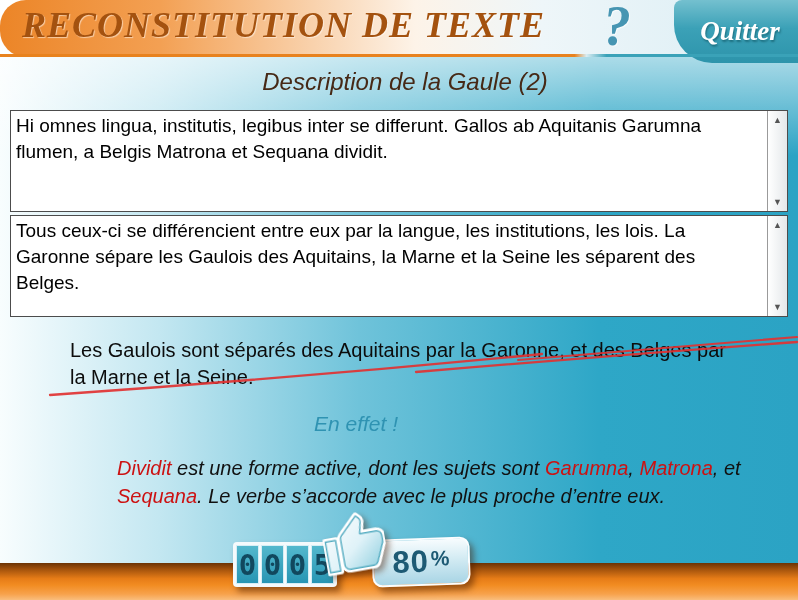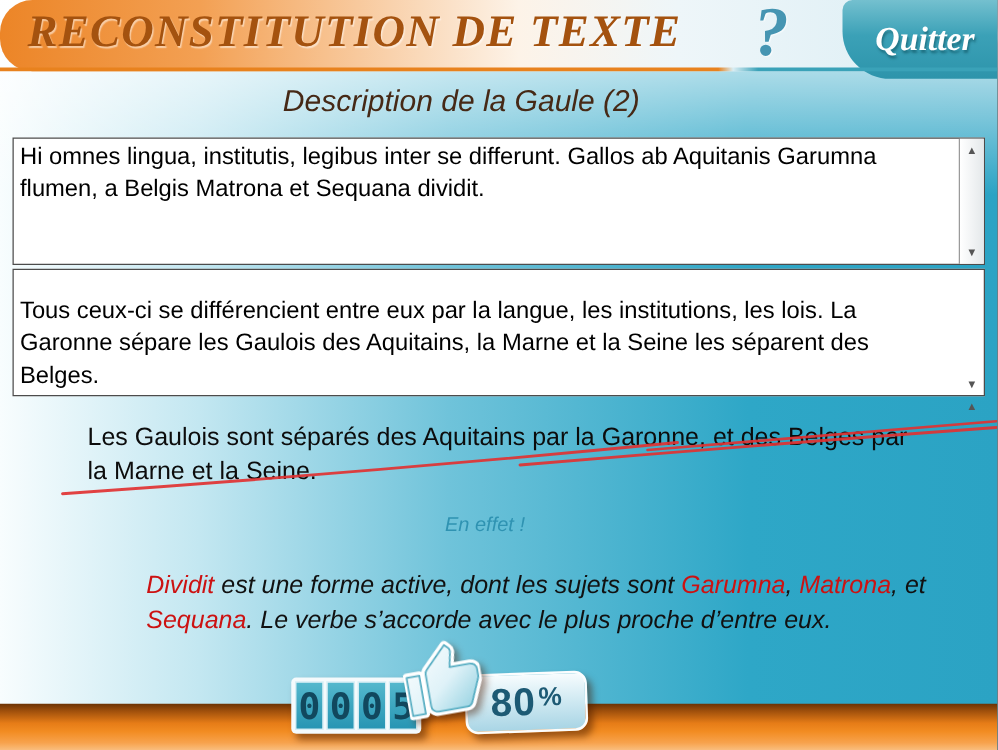--- a/index.html
+++ b/index.html
@@ -39,30 +39,30 @@
     border-radius:8px 0 0 38px;
     background:linear-gradient(to bottom,#74c0cf 0%,#3ba1b7 45%,#2d94ab 100%);
     color:#ffffff;font-family:"Liberation Serif",serif;font-style:italic;font-weight:bold;
     font-size:27px;text-shadow:1px 2px 2px rgba(0,60,70,0.45);
     padding-left:14px;
   }
 
   
   .subtitle{
     position:absolute;top:68px;left:0;width:738px;text-align:center;
-    font-style:italic;font-size:24px;color:#462916;
+    font-style:italic;font-size:24px;color:#462916;padding-left:36px;
   }
 
   
   .textbox{
     position:absolute;left:10px;width:776px;height:100px;
     background:#ffffff;border:1px solid #4c4c4c;display:flex;gap:11px;
   }
   .textbox.first{top:110px;}
-  .textbox.second{top:215px;align-items:flex-end;}
+  .textbox.second{top:215px;}
   .textbox-text{
     flex:1;padding:2px 4px 2px 5px;font-size:19px;line-height:26px;color:#000;
     overflow:hidden;
   }
   .scrollcol{
     position:relative;width:19px;border-left:1px solid #9a9a9a;
     background:linear-gradient(to right,#ffffff,#e4e8ea);
   }
   .scroll-arrow{
     position:absolute;left:0;width:100%;text-align:center;
@@ -74,21 +74,21 @@
   
   .crossed{
     position:absolute;left:70px;top:337px;width:665px;
     font-size:20px;line-height:27px;color:#0c0c0c;
   }
   .strike-svg{position:absolute;left:40px;top:332px;pointer-events:none;}
 
   
   .feedback{
     position:absolute;top:412px;left:0;width:712px;text-align:center;
-    font-style:italic;font-size:16px;color:#2f93b2;padding-left:32px;
+    font-style:italic;font-size:21px;color:#2f93b2;
   }
 
   
   .explanation{
     position:absolute;left:70px;top:454px;width:690px;
     font-style:italic;font-size:20px;line-height:28px;margin-left:47px;
   }
   .seg-red{color:#cc1212;}
   .seg-black{color:#111111;}
 

